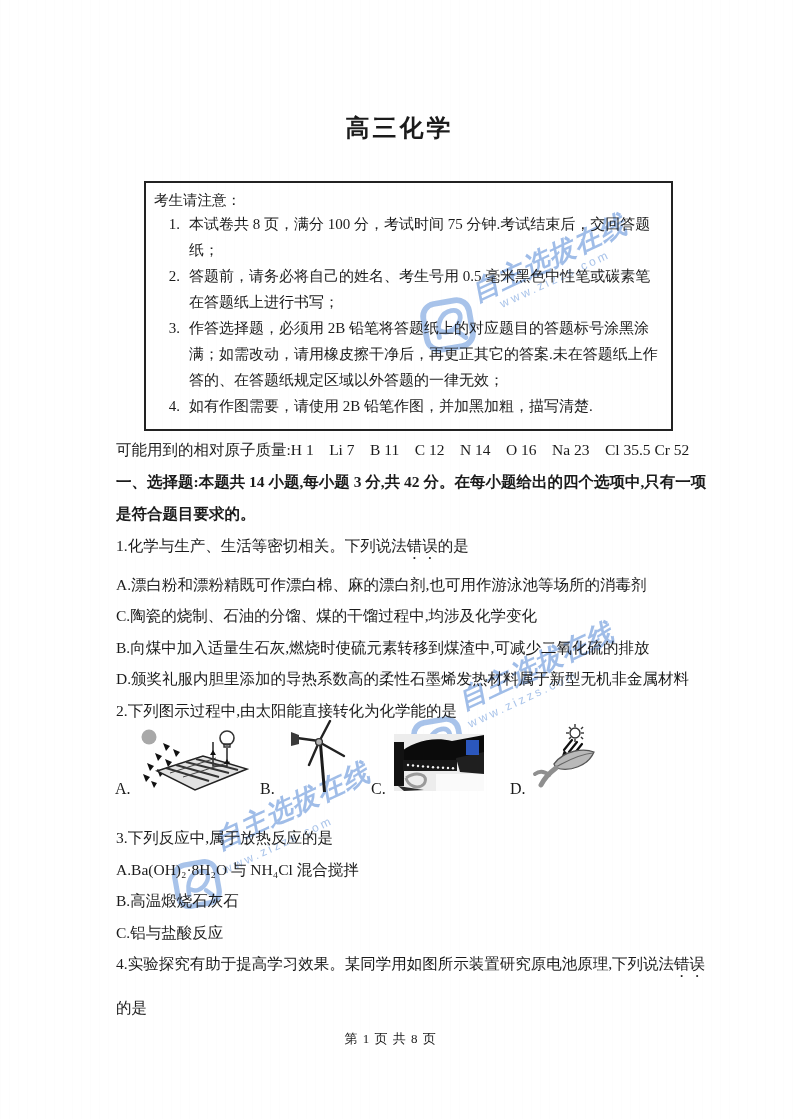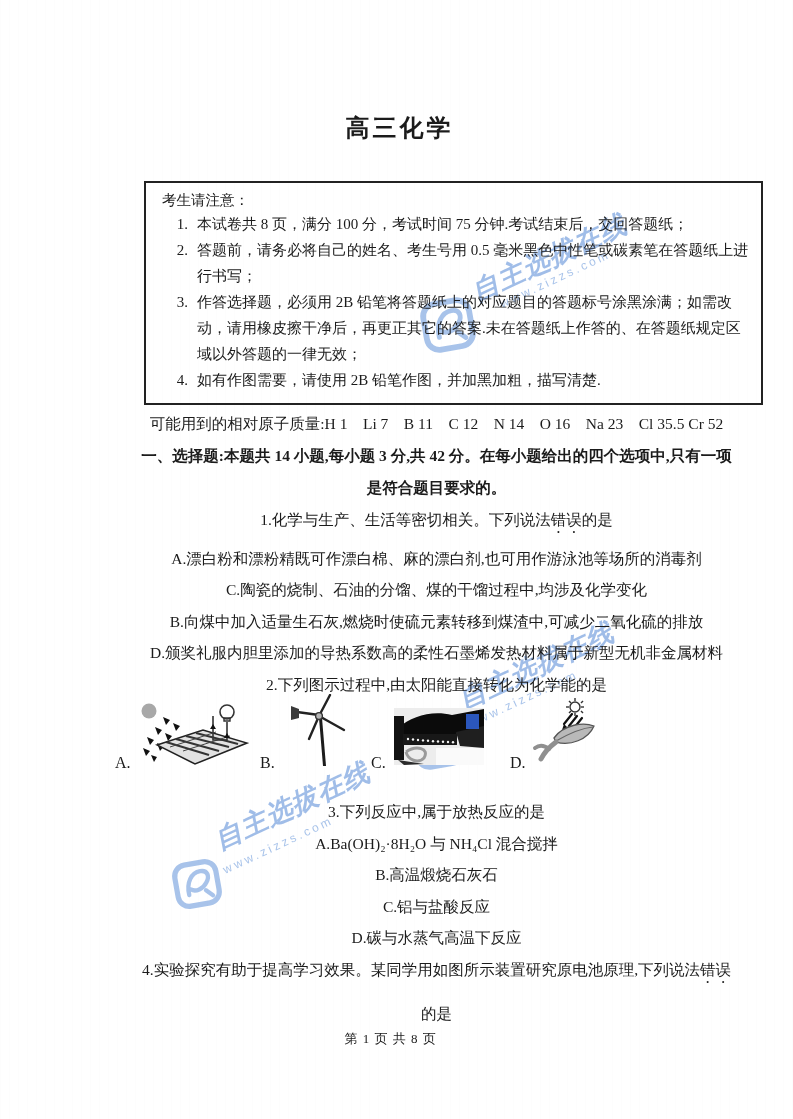--- a/index.html
+++ b/index.html
@@ -36,31 +36,31 @@
   }
   .wm-logo{position:absolute;transform:rotate(-10deg);}
   
   .content{position:absolute;inset:0;z-index:1;}
   .title{
     margin:112px 0 0 6px;text-align:center;
     font-size:24px;font-weight:700;letter-spacing:3px;
   }
   .notice-box{
     box-sizing:border-box;
-    margin:37px 0 0 144px;width:619px;
+    margin:37px 0 0 144px;width:529px;
     border:2px solid #222;
-    padding:6px 10px 10px 16px;
+    padding:6px 10px 10px 8px;
   }
   .notice-heading{font-size:14.5px;line-height:22px;}
   .n-item{display:flex;font-size:15px;line-height:26px;}
   .n-num{flex:0 0 26px;text-align:right;margin-right:9px;}
   .n-text{flex:1;}
   .tline{
-    margin-left:80px;margin-top:12px;
-    font-size:15.5px;line-height:19.5px;white-space:nowrap;text-align:center;
+    margin-left:116px;margin-top:12px;
+    font-size:15.5px;line-height:19.5px;white-space:nowrap;
   }
   .atomic{margin-top:9px;}
   .bold{font-weight:700;line-height:21px;margin-top:11px;}
   .emph{
     -webkit-text-emphasis:filled dot;
     -webkit-text-emphasis-position:under right;
     text-emphasis:filled dot;
     text-emphasis-position:under right;
   }
   .fig-row{position:relative;height:96px;margin-left:0;}
@@ -233,20 +233,19 @@
         <path d="M28 46 C20 52 16 57 13 63" fill="none" stroke="#8f8f8f" stroke-width="5" stroke-linecap="round"></path>
         <path d="M21 53 C16 49 11 49 7 52" fill="none" stroke="#8f8f8f" stroke-width="4" stroke-linecap="round"></path>
       </svg>
       <div class="fig-label" style="left:510px;top:60px;">D.</div>
     </div>
 
     <div class="tline">3.下列反应中,属于放热反应的是</div>
     <div class="tline">A.Ba(OH)₂·8H₂O 与 NH₄Cl 混合搅拌</div>
     <div class="tline">B.高温煅烧石灰石</div>
     <div class="tline">C.铝与盐酸反应</div>
-    <div class="tline">D.碳与水蒸气高温下反应</div>
 
     <div class="tline"><span>4.实验探究有助于提高学习效果。某同学用如图所示装置研究原电池原理,下列说法</span><span class="emph">错误</span></div>
     <div class="tline" style="margin-top:17px;">的是</div>
 
     <div class="footer">第 1 页 共 8 页</div>
   </div>
 </div>
 
 </body></html>

